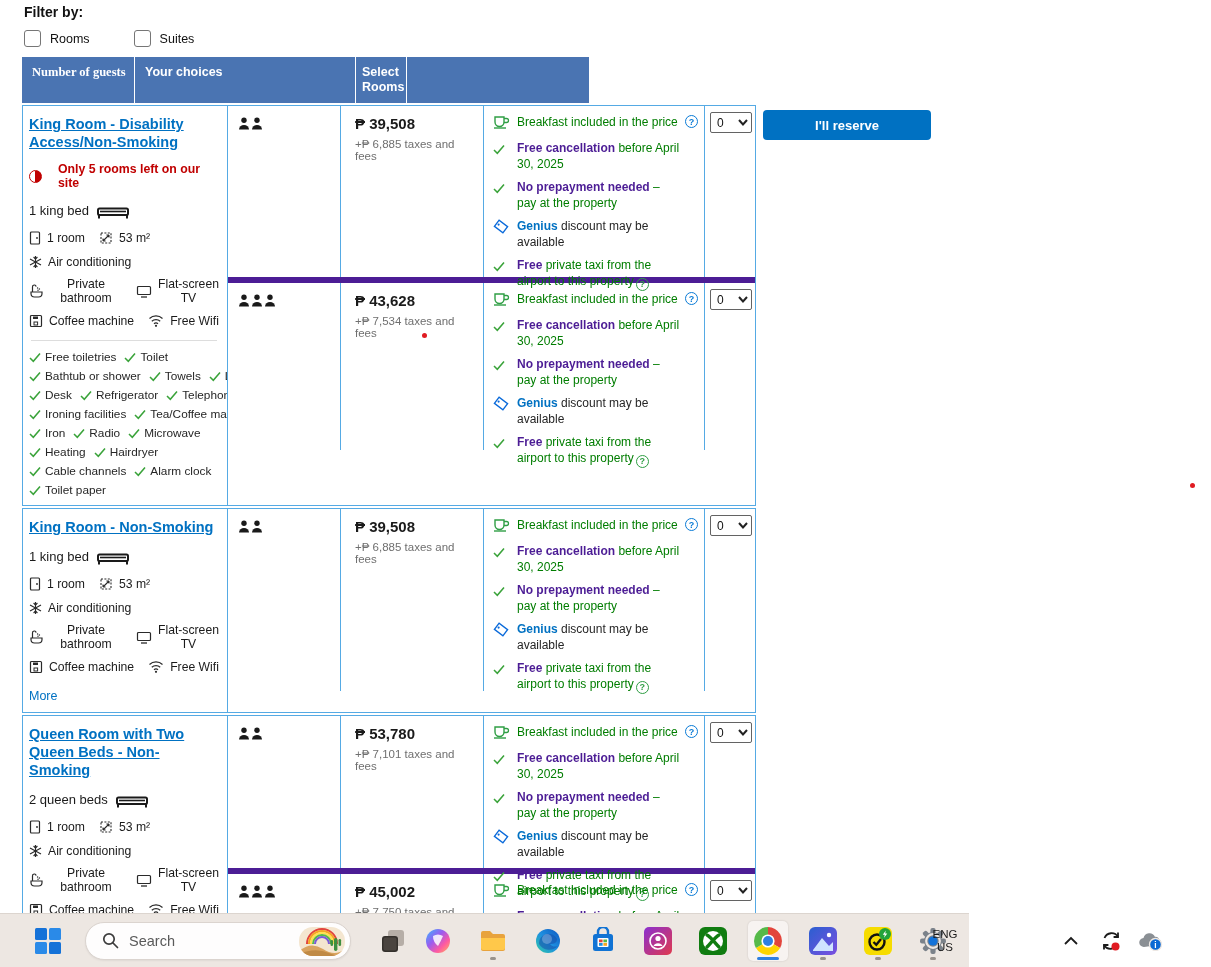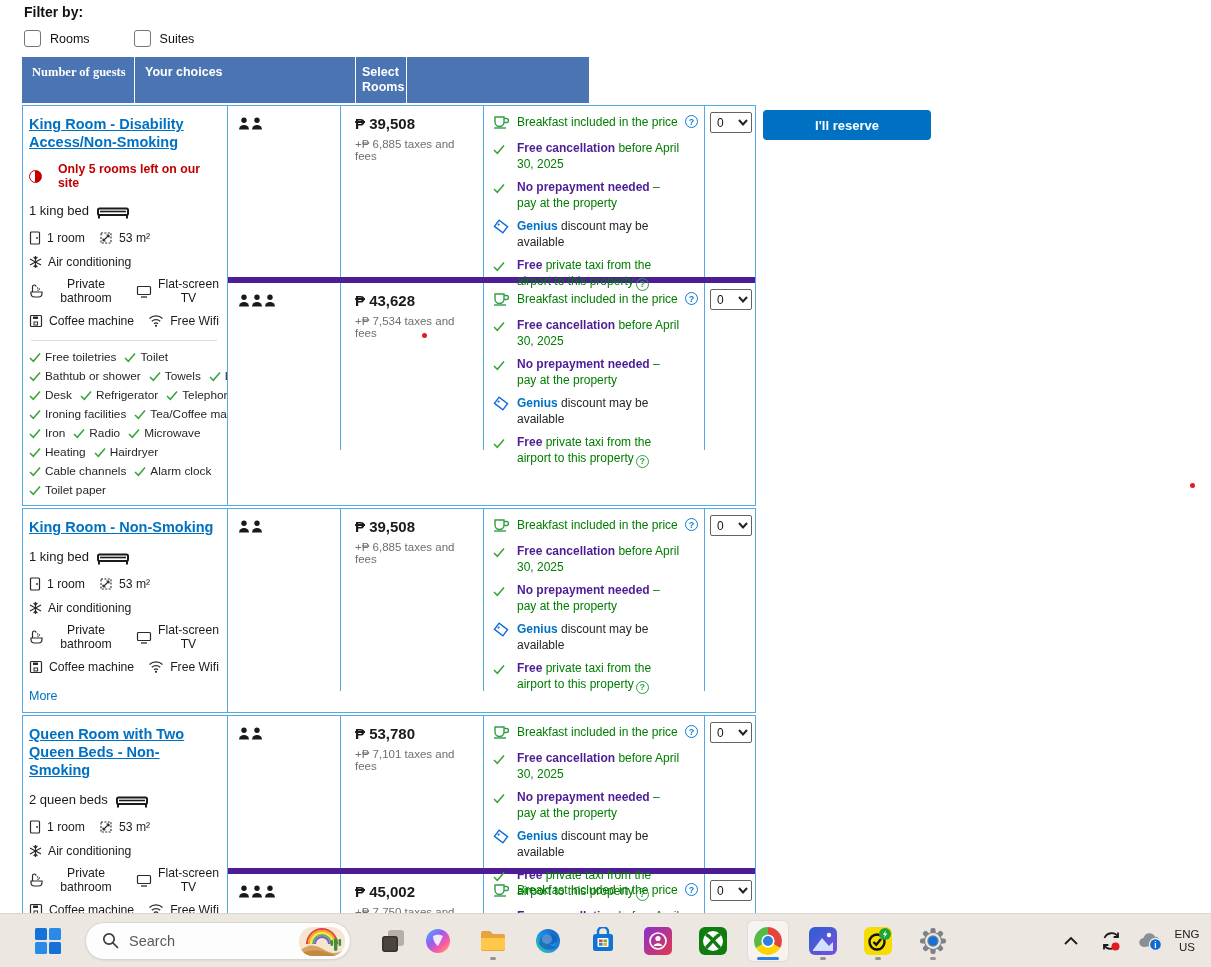--- a/index.html
+++ b/index.html
@@ -76,21 +76,21 @@
         font-size:12px; color:#111; padding:0 0 0 6px; appearance:none; -webkit-appearance:none; }
   .sel-chev { position:absolute; right:4px; top:7px; pointer-events:none; }
 
   #reserve-btn { position:absolute; left:763px; top:110px; width:168px; height:30px;
         background:#0071c2; color:#fff; font-size:13px; font-weight:bold; border:none;
         border-radius:4px; cursor:pointer; font-family:inherit; }
 
   .red-dot { position:absolute; width:5px; height:5px; border-radius:50%; background:#e01b22; }
 
   
-  #taskbar { position:absolute; left:0; bottom:0; width:1211px; height:54px;
+  #taskbar { position:absolute; left:0; bottom:0; width:969px; height:54px;
         background:#ede7e2; border-top:1px solid #dcd5cf; z-index:10; }
   .tb { position:absolute; top:50%; transform:translateY(-50%); display:flex; align-items:center;
         justify-content:center; cursor:pointer; }
   .tb-btn { width:40px; height:40px; border-radius:5px; flex-direction:column; }
   #search-pill { left:85px; width:266px; height:38px; background:#fefdfd; border:1px solid #dbd4cf;
         border-radius:19px; justify-content:flex-start; padding-left:16px; gap:10px;
         box-shadow:0 1px 2px rgba(0,0,0,.06); }
   .search-text { font-size:14.5px; color:#5a5a5a; }
   #search-img { position:absolute; right:5px; top:4px; width:46px; height:29px; border-radius:14px; overflow:hidden; }
   .active-app { background:#f7f3f1; box-shadow:0 0 2px rgba(0,0,0,.15); }

